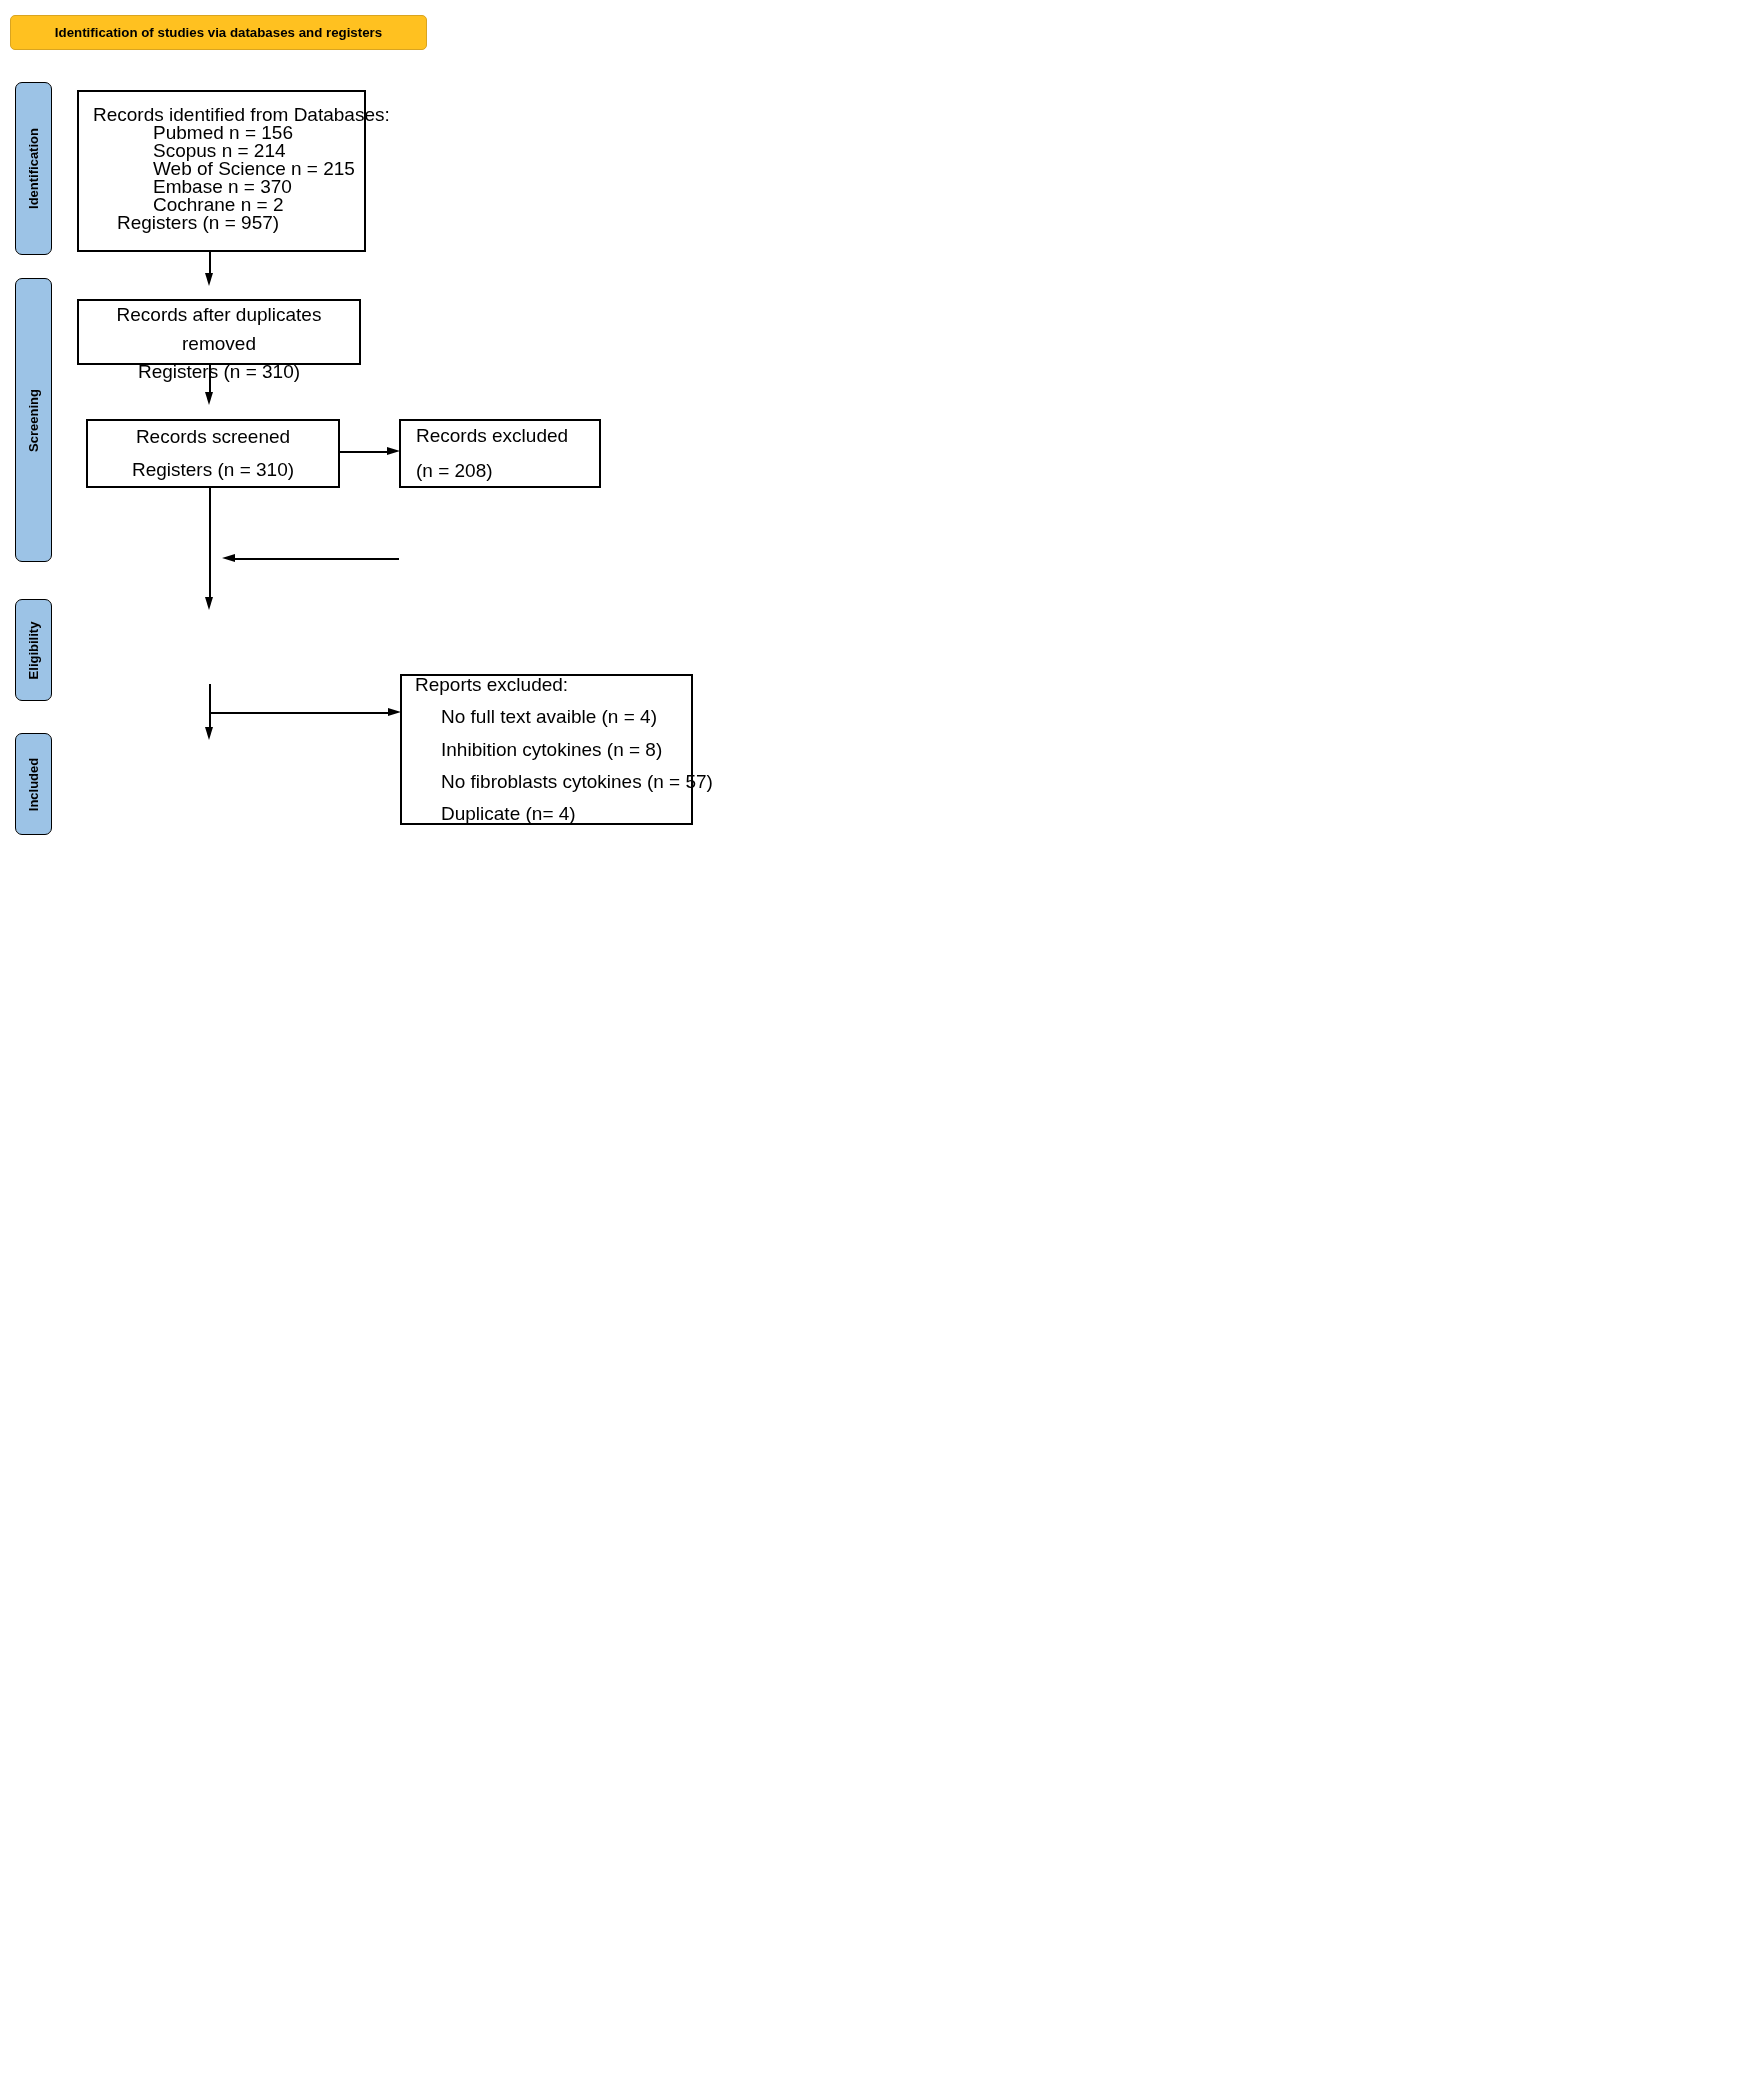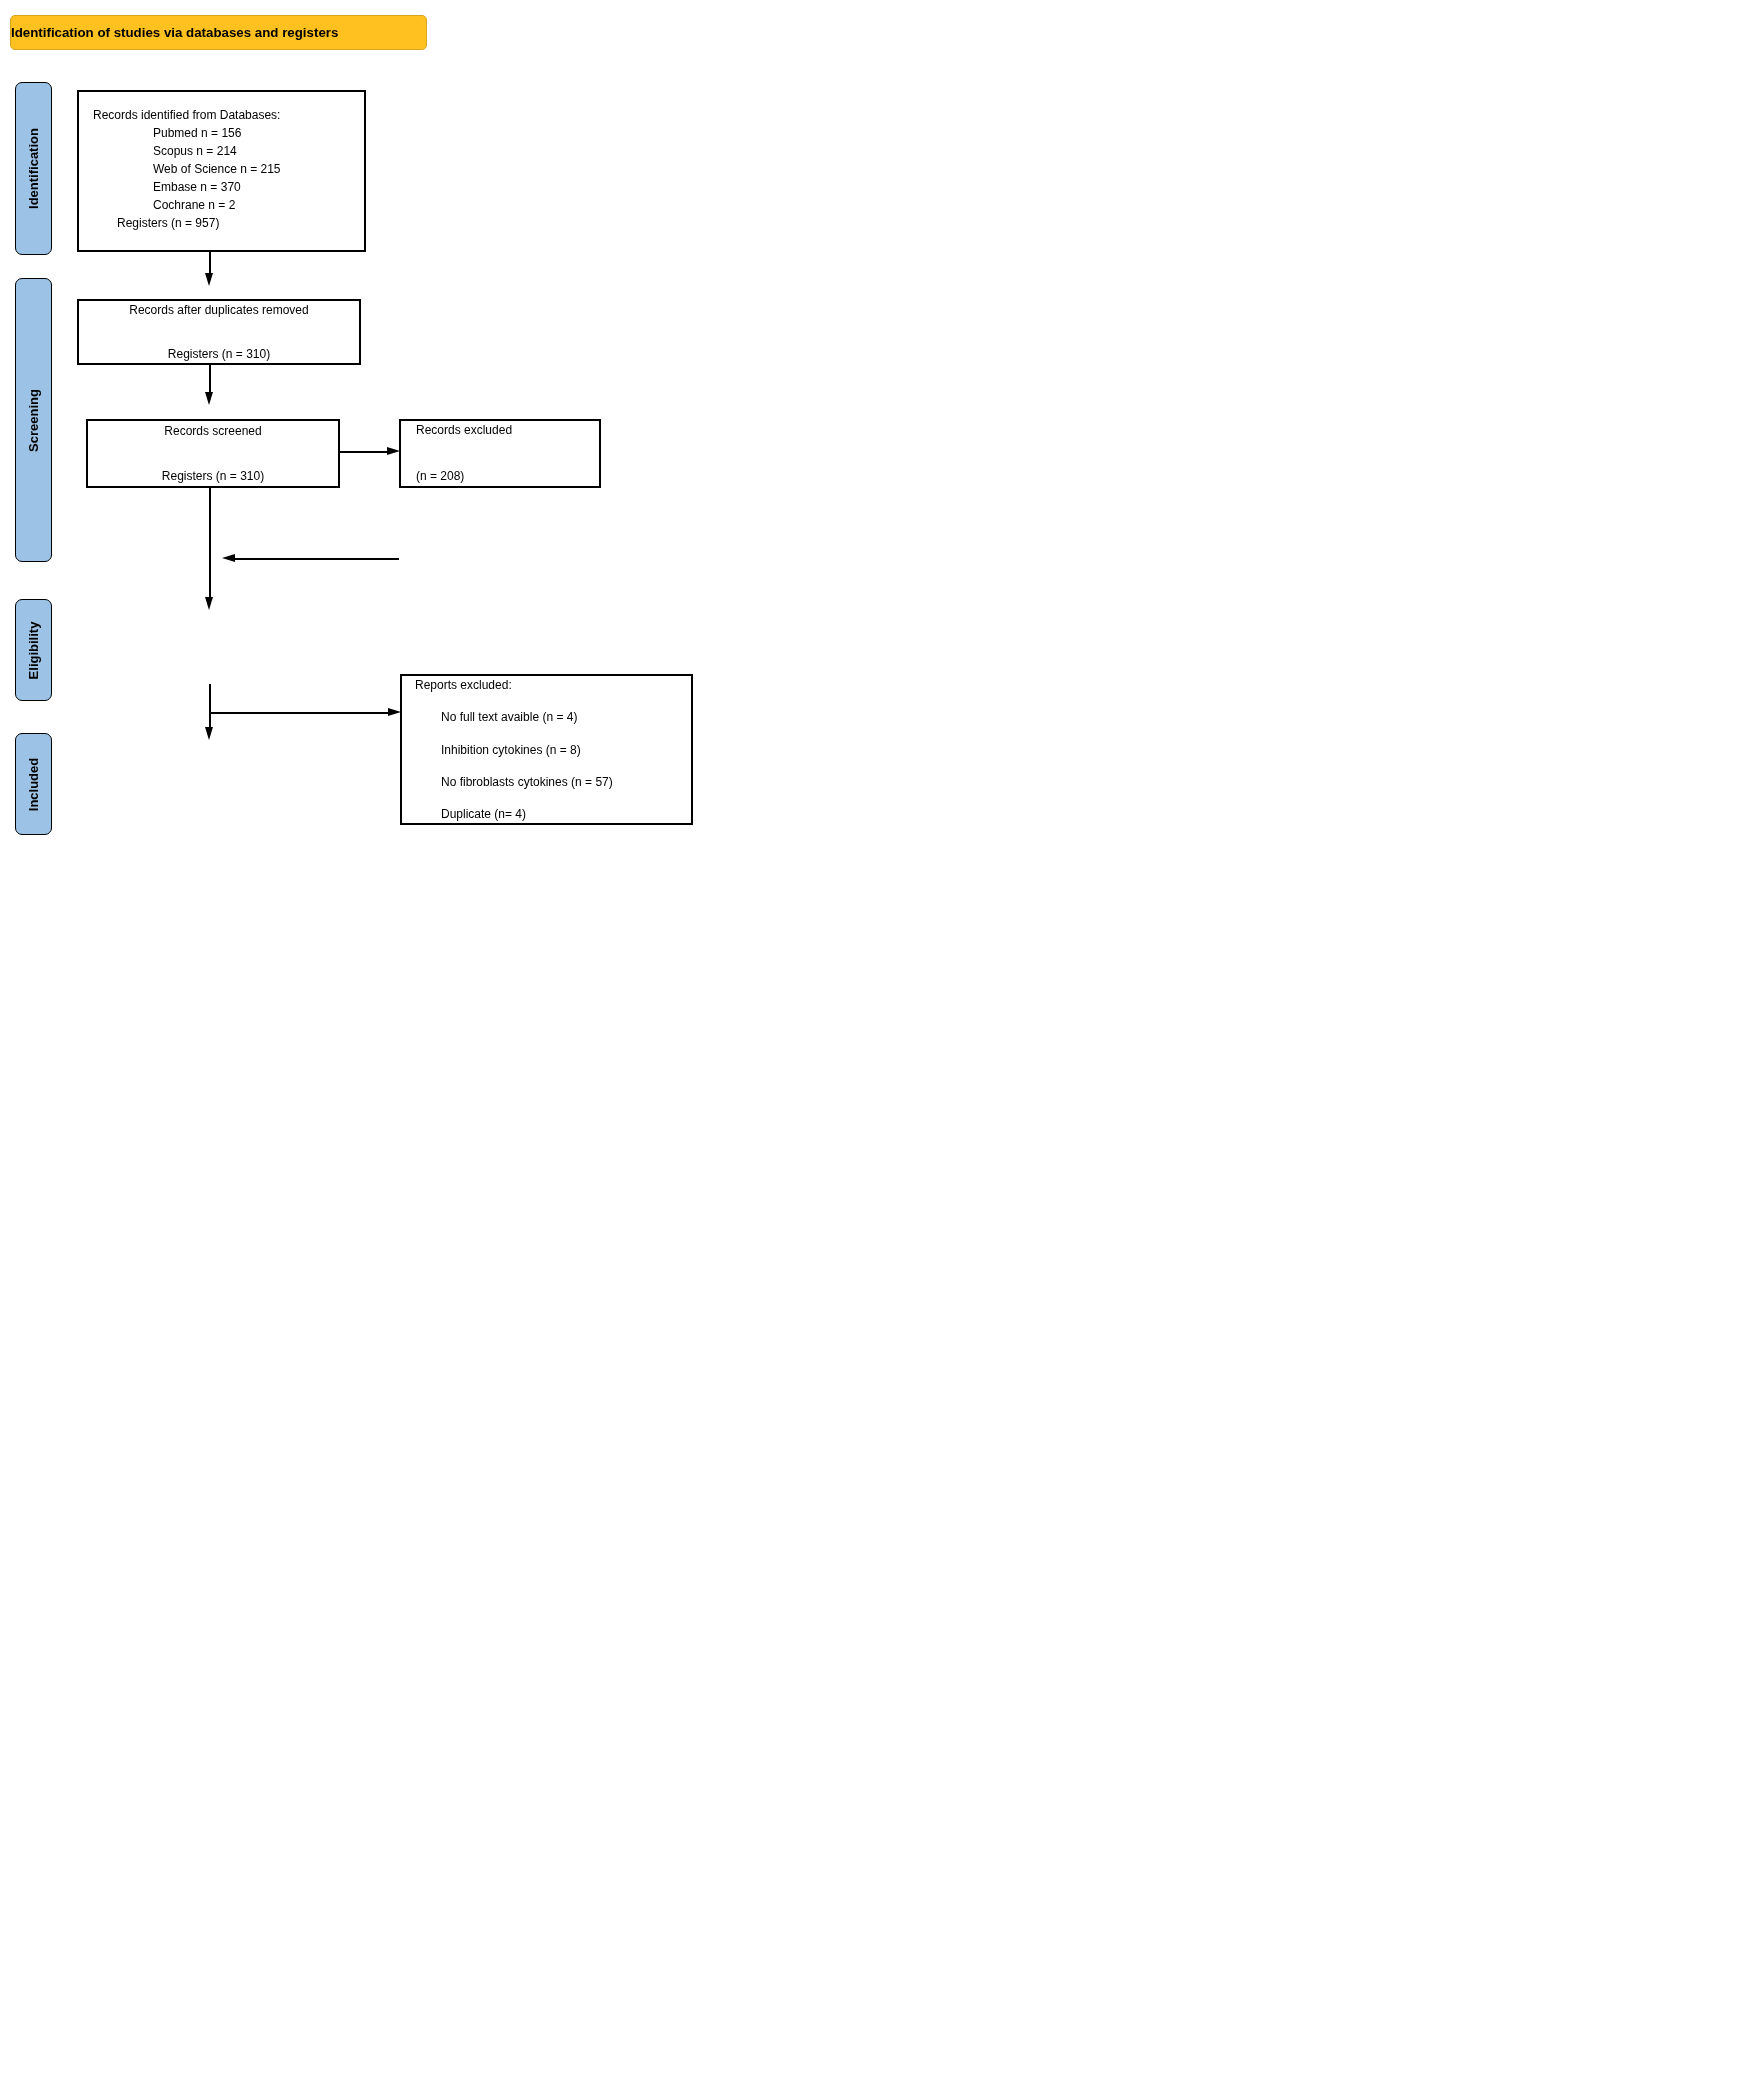--- a/index.html
+++ b/index.html
@@ -6,21 +6,21 @@
   .canvas{
     position:relative;
     width:701px;height:839px;
     background:#ffffff;
     font-family:"Liberation Sans", sans-serif;
     color:#000;
   }
   .banner{
     position:absolute;left:10px;top:15px;width:417px;height:35px;
     border-radius:5px;
-    display:flex;align-items:center;justify-content:flex-start;
+    display:flex;align-items:center;justify-content:center;
     font-weight:bold;font-size:13.3px;
     box-sizing:border-box;
   }
   .stage{
     position:absolute;left:15.3px;width:37px;
     border:1.5px solid #000;border-radius:7px;
     display:flex;align-items:center;justify-content:center;
     box-sizing:border-box;
   }
   .stage span{
@@ -28,21 +28,21 @@
     white-space:nowrap;
     font-weight:bold;font-size:13px;
   }
   #stage-identification{top:82px;height:173px;}
   #stage-screening{top:278px;height:284px;}
   #stage-eligibility{top:599px;height:102px;}
   #stage-included{top:733px;height:102px;}
 
   .fbox{
     position:absolute;background:#fff;border:2px solid #000;
-    font-size:12px;box-sizing:border-box;
+    font-size:19px;box-sizing:border-box;
   }
   .vcenter{display:flex;flex-direction:column;justify-content:space-between;}
   .tcenter{text-align:center;line-height:1.7;}
   .lh15{line-height:1.5;}
   .lh16{line-height:1.6;}
 
   #box-identified{left:77px;top:90px;width:289px;height:162px;padding:14px 5px 5px 14px;}
   #box-identified .ln{line-height:18px;white-space:nowrap;}
   #box-identified .ind1{padding-left:60px;}
   #box-identified .ind05{padding-left:24px;}

